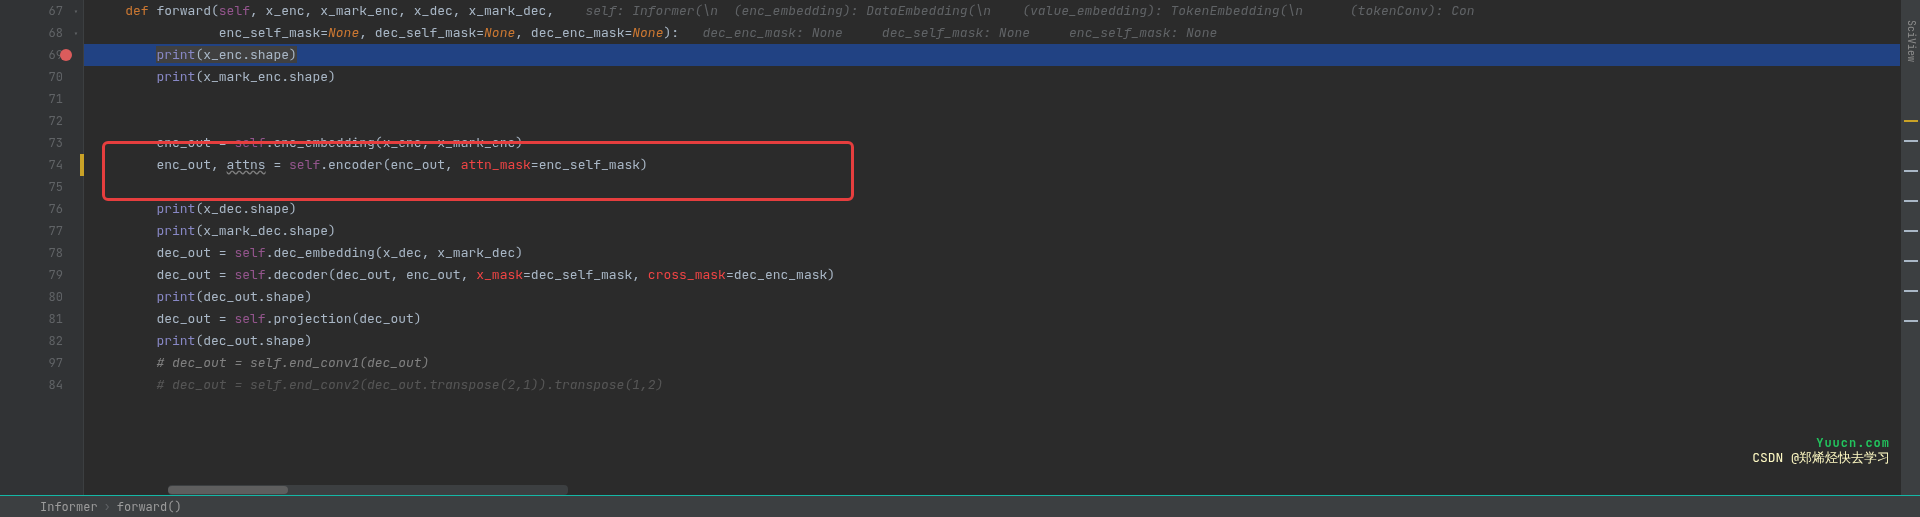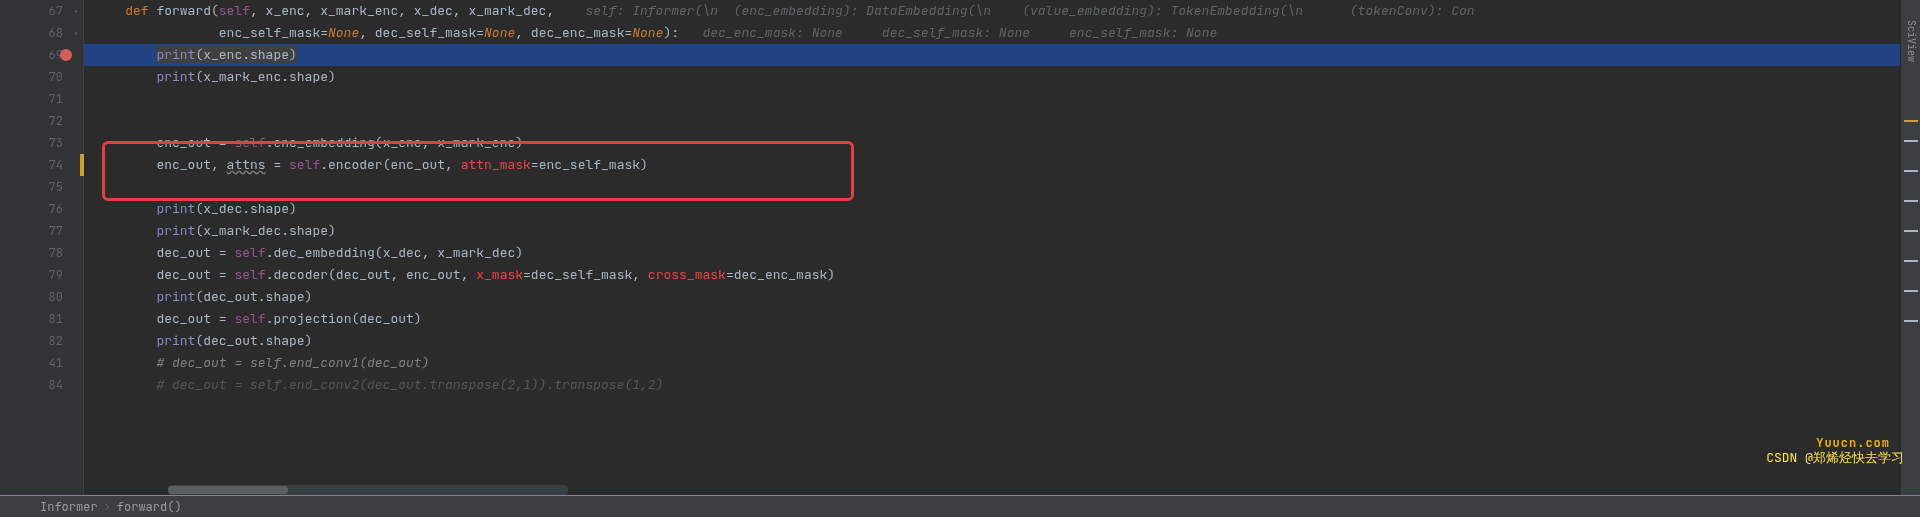--- a/index.html
+++ b/index.html
@@ -125,31 +125,31 @@
     display: flex;
     align-items: center;
     padding-left: 40px;
     color: #9c9c9c;
     font-size: 12px;
   }
   .breadcrumb .sep { margin: 0 6px; color: #606366; }
   .watermark {
     position: absolute;
     bottom: 28px;
-    right: 16px;
+    right: 30px;
     font-size: 13px;
-    color: #fde047;
+    color: #fef9c3;
     z-index: 6;
   }
   .watermark2 {
     position: absolute;
     bottom: 44px;
     right: 30px;
     font-size: 12px;
-    color: #eab308;
+    color: #22c55e;
     font-weight: bold;
     letter-spacing: 1px;
     z-index: 6;
   }
   .scroll-h {
     position:absolute;
     bottom:0;
     left:84px;
     height:10px;
     width:400px;
@@ -219,21 +219,21 @@
     <div class="gutter-line">
         <span>80</span>
       </div>
     <div class="gutter-line">
         <span>81</span>
       </div>
     <div class="gutter-line">
         <span>82</span>
       </div>
     <div class="gutter-line">
-        <span>41</span>
+        <span>97</span>
       </div>
     <div class="gutter-line">
         <span>84</span>
       </div>
   </div>
 
   <div class="code-area">
     <div class="red-box"></div>
 
     <div class="code-line">    <span class="kw">def </span><span>forward(</span><span class="self">self</span><span>, x_enc, x_mark_enc, x_dec, x_mark_dec,</span><span class="hint">    self: Informer(\n  (enc_embedding): DataEmbedding(\n    (value_embedding): TokenEmbedding(\n      (tokenConv): Con</span></div>

